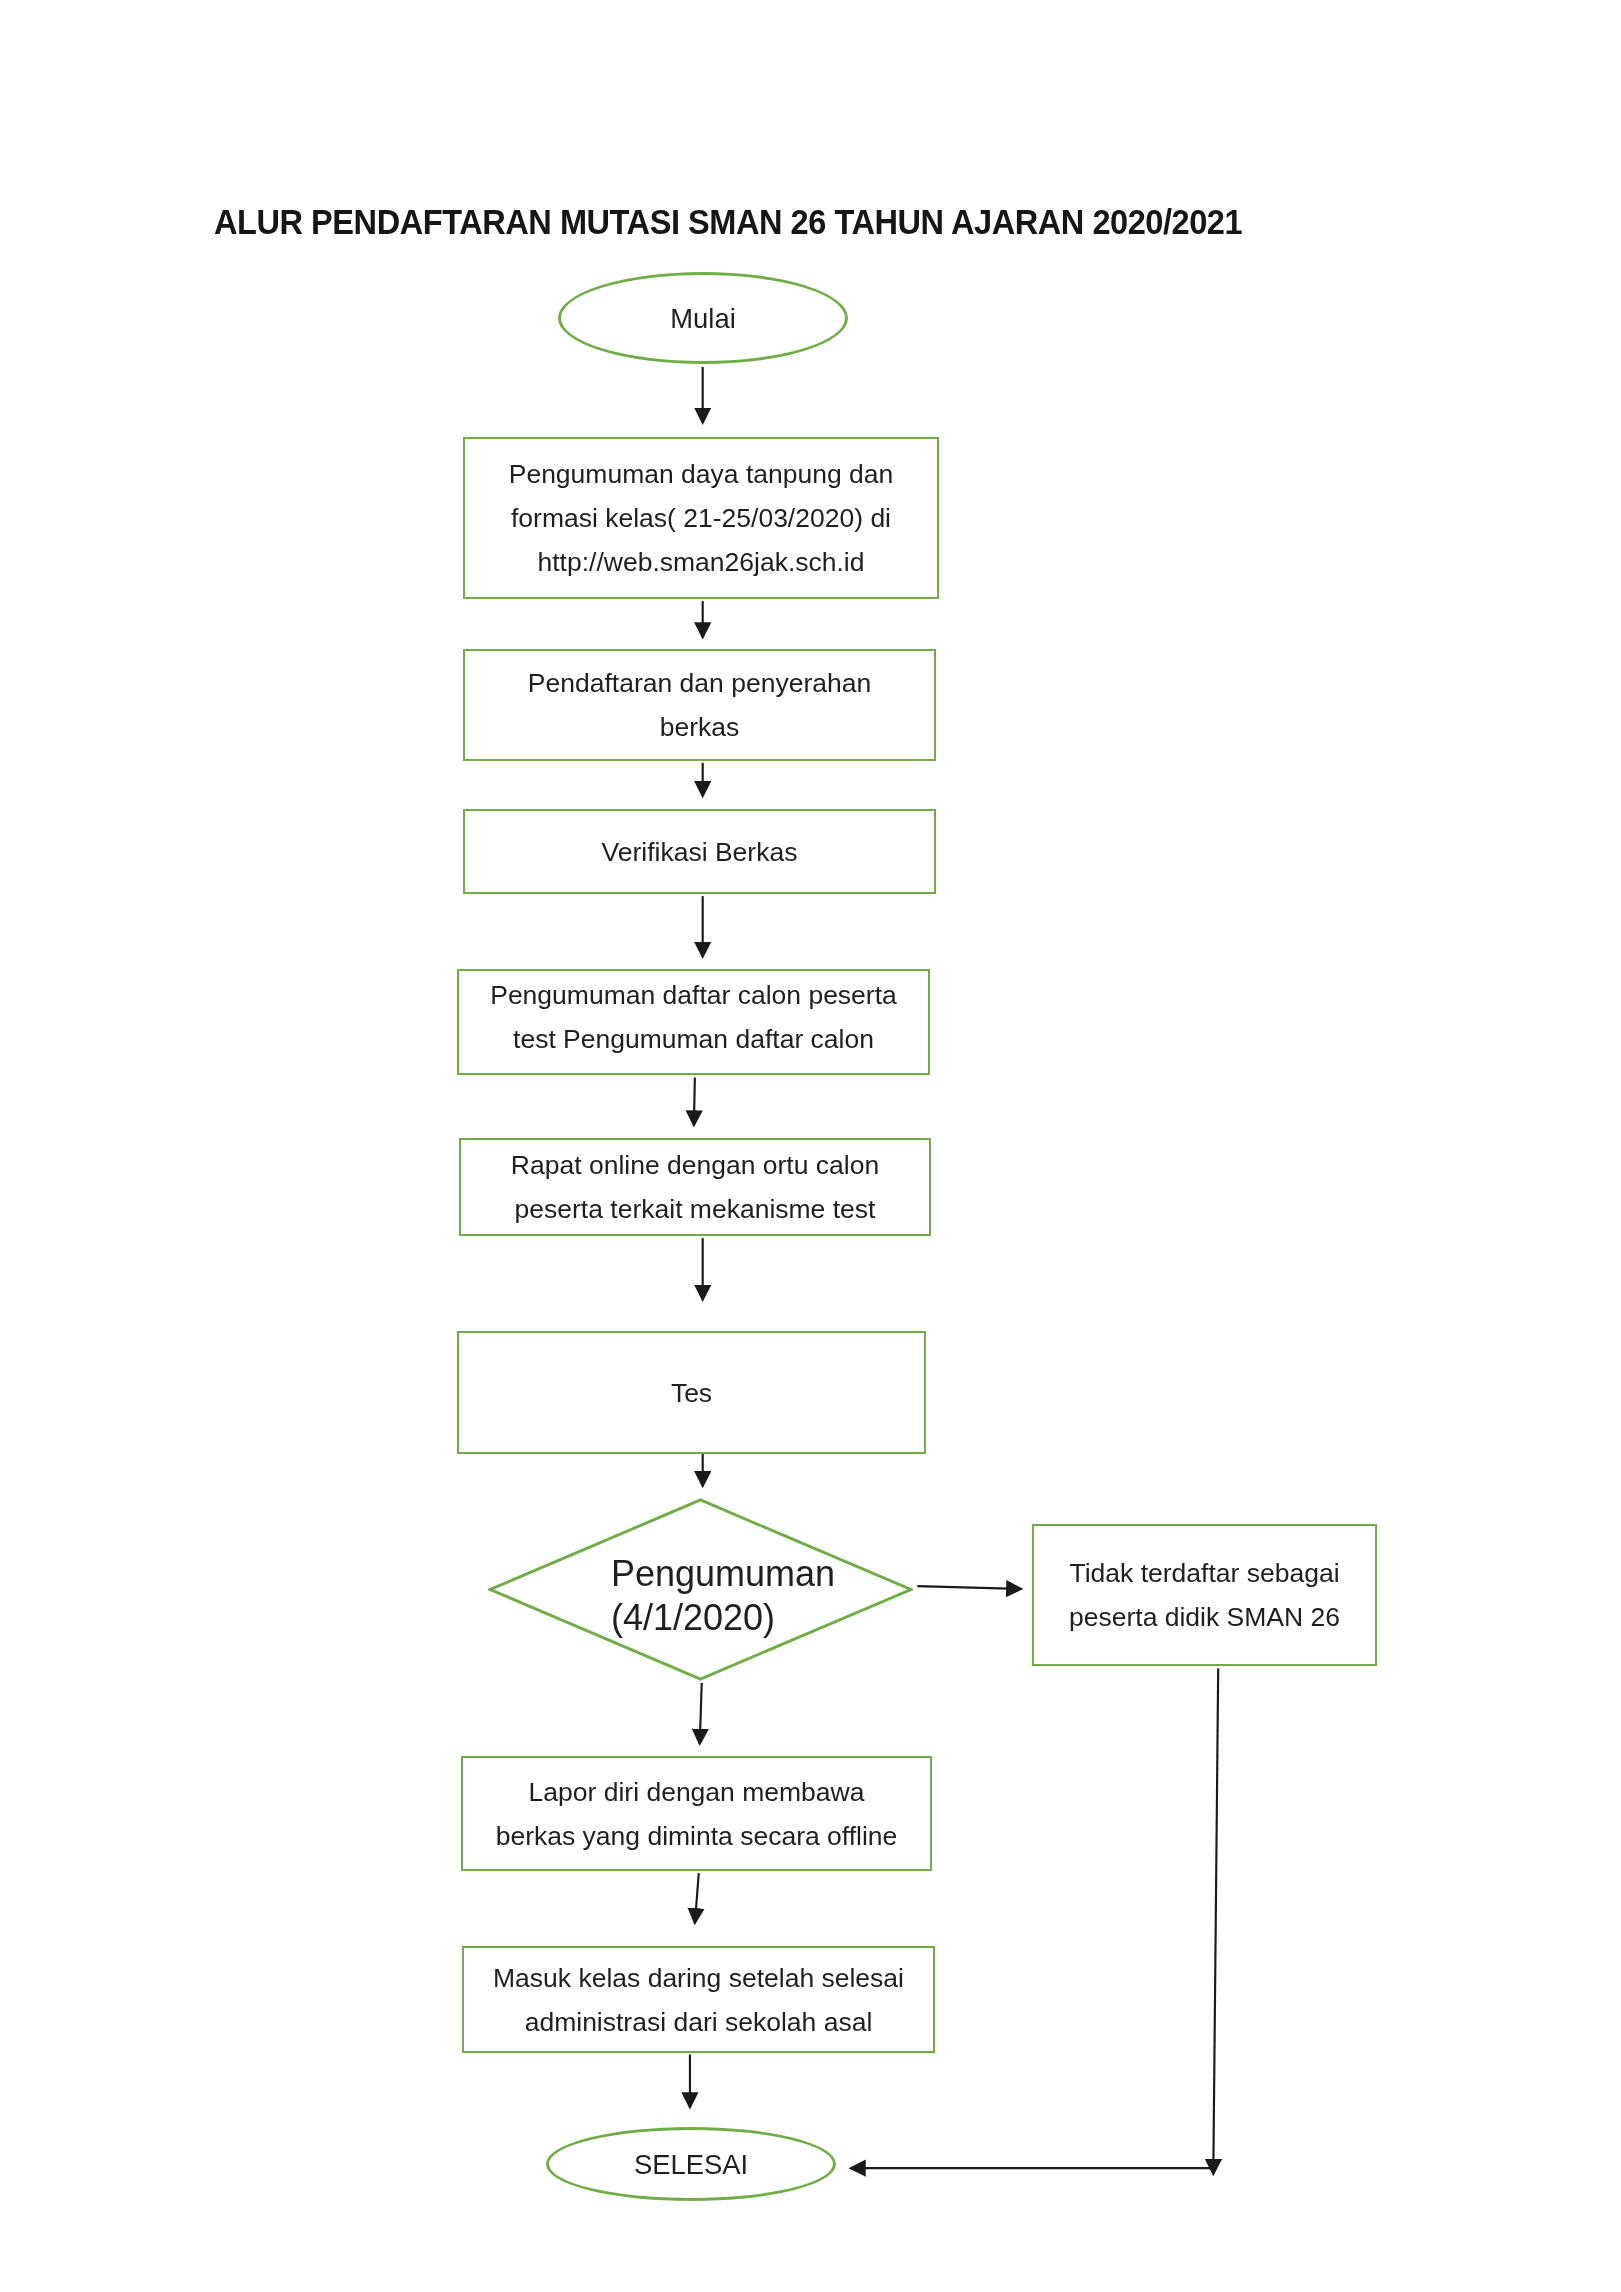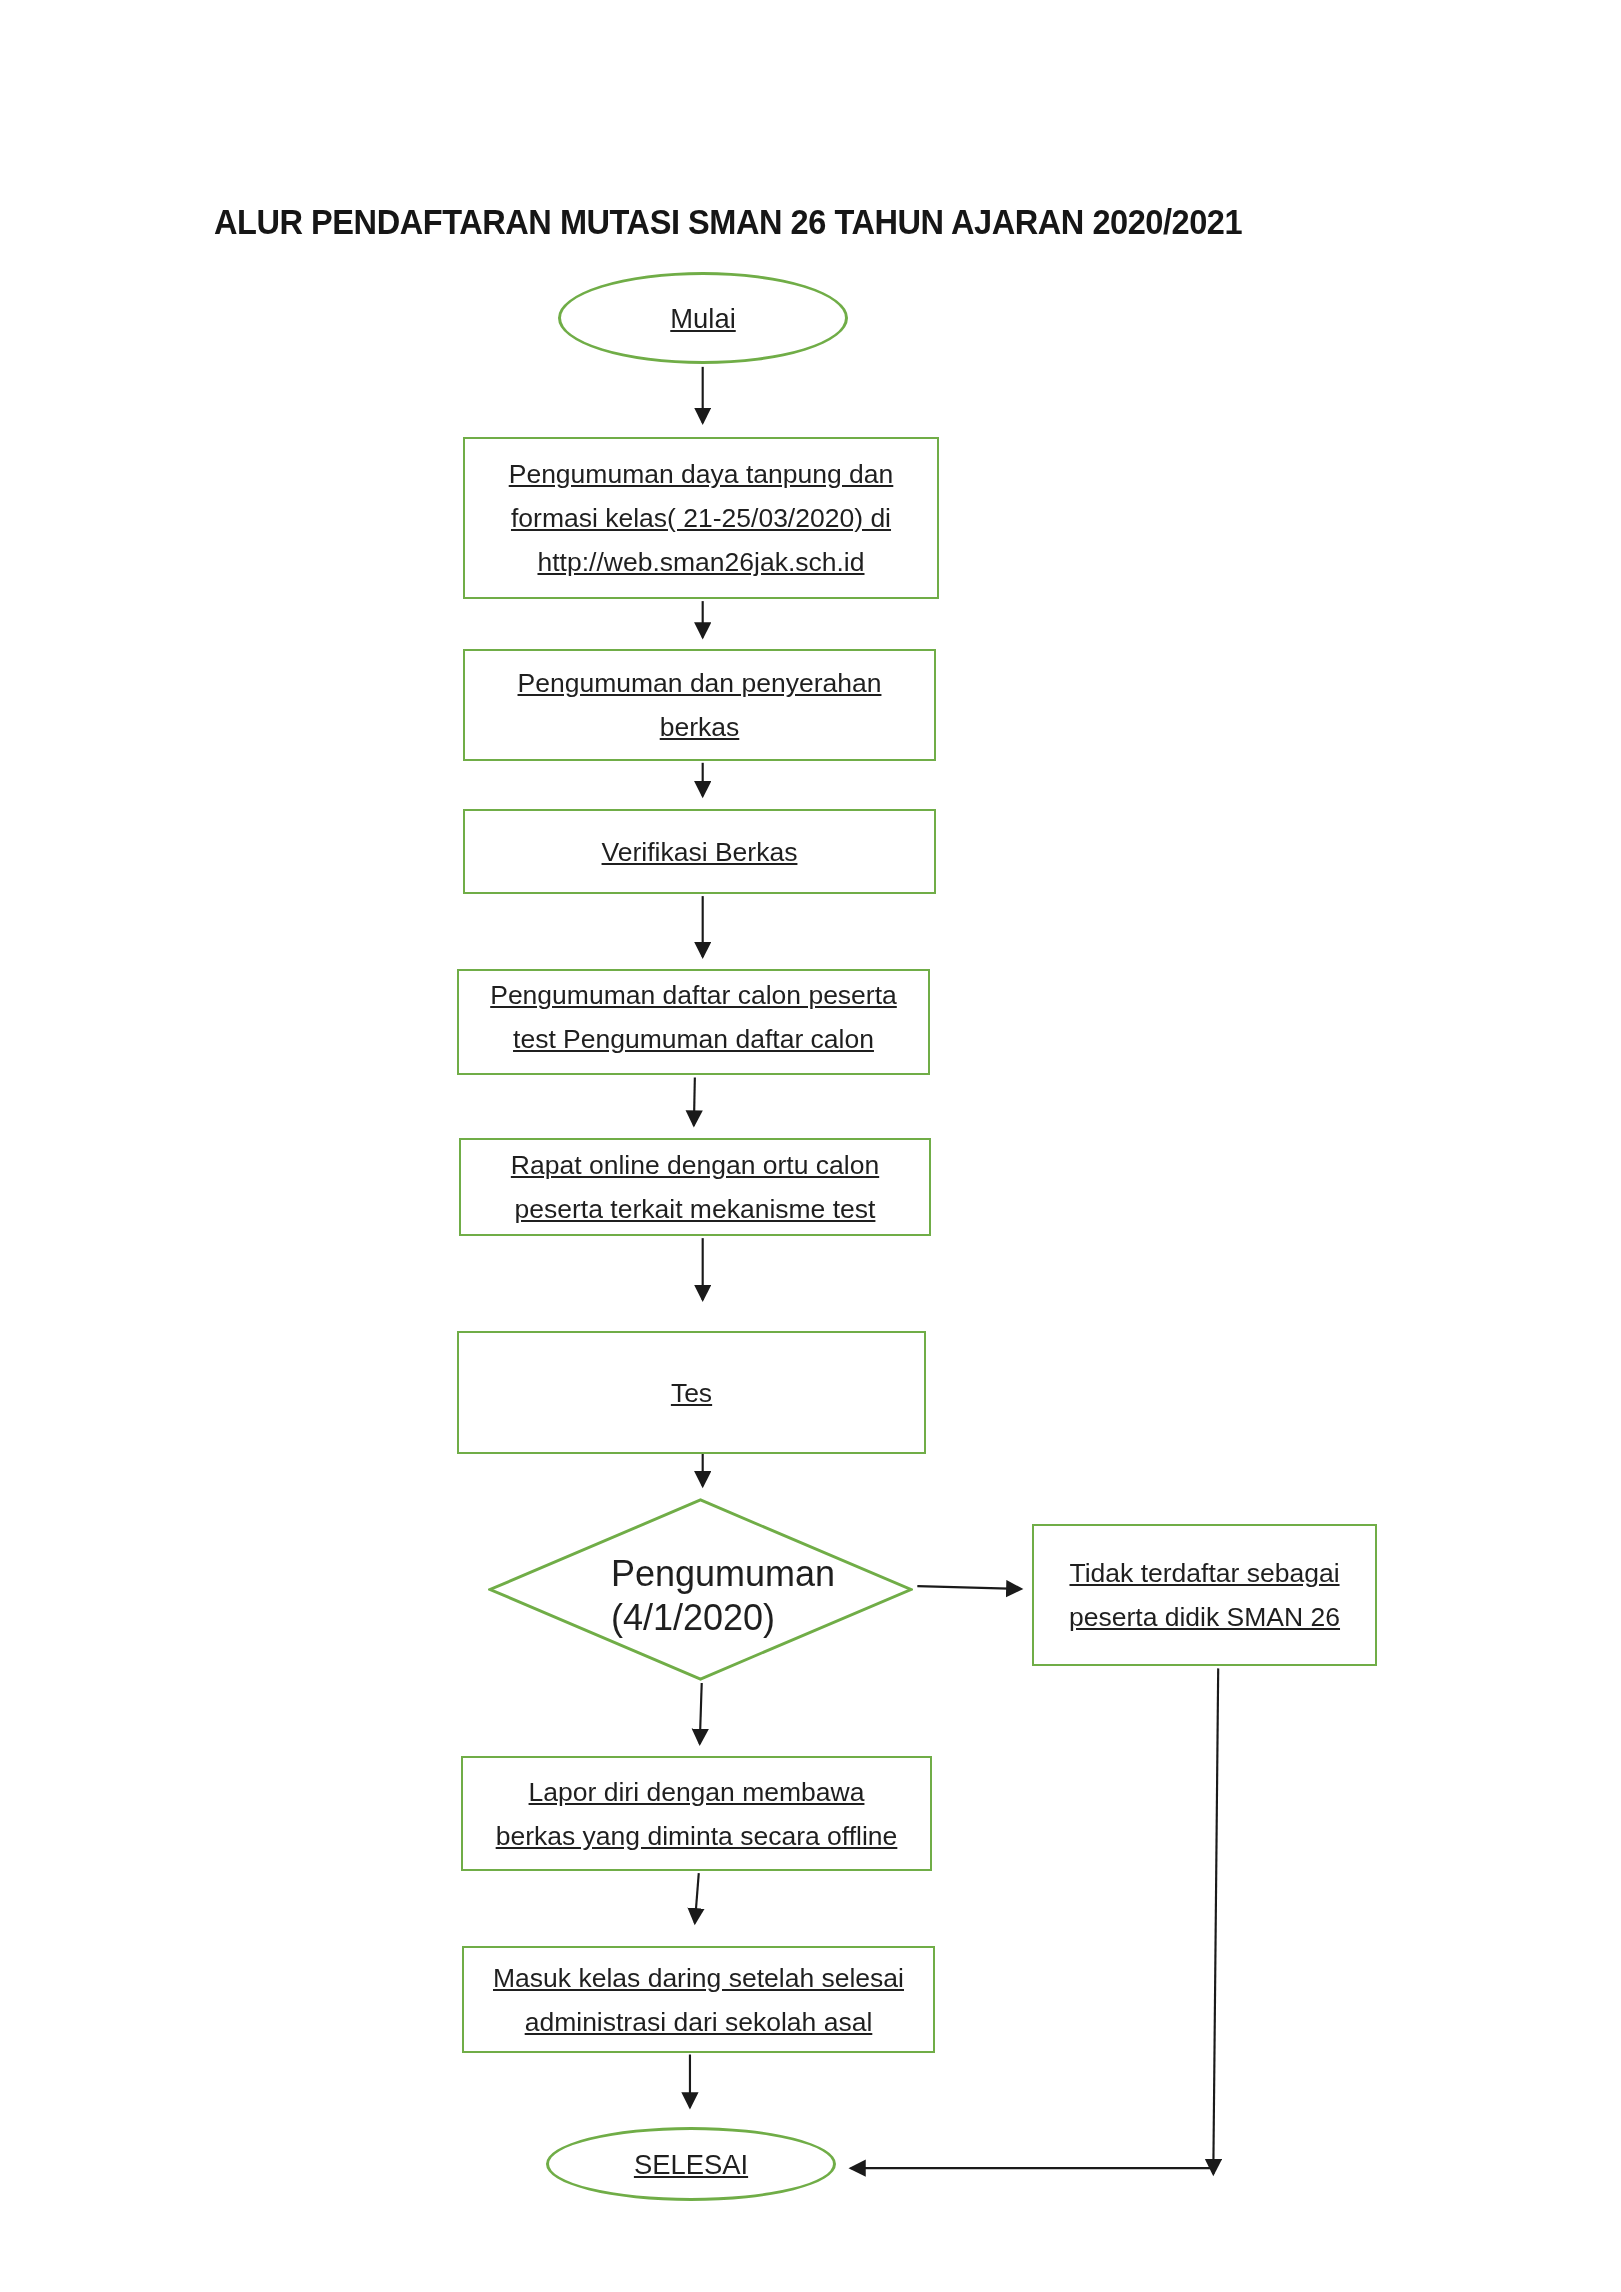--- a/index.html
+++ b/index.html
@@ -35,21 +35,20 @@
     display:flex;align-items:center;justify-content:center;
     text-align:center;
     box-sizing:border-box;
   }
   .box{border:2.9px solid var(--node-border);}
   .oval{border:3.9px solid var(--node-border);border-radius:50%;}
   .node-label{
     white-space:pre-line;
     font-size:26.5px;line-height:44px;
     width:100%;
-    text-decoration:underline;
   }
   .oval .node-label{font-size:27.4px;line-height:33px;}
   .clip{overflow:hidden;align-items:flex-start;}
   .clip .node-label{padding-top:2px;}
   .diamond-wrap{position:absolute;z-index:2;}
   .diamond-wrap svg{display:block;}
   .diamond-wrap polygon{fill:var(--background);stroke:var(--node-border);stroke-width:3;}
   .diamond-label{
     position:absolute;left:123px;top:54px;
     font-size:36px;line-height:44px;
@@ -89,21 +88,21 @@
     <div class="node-label">Mulai</div>
   </div>
 
   <div class="node box" style="left:463px;top:437px;width:476px;height:162px;">
     <div class="node-label">Pengumuman daya tanpung dan
 formasi kelas( 21-25/03/2020) di
 http://web.sman26jak.sch.id</div>
   </div>
 
   <div class="node box" style="left:463px;top:649px;width:473px;height:112px;">
-    <div class="node-label">Pengumuman dan penyerahan
+    <div class="node-label">Pendaftaran dan penyerahan
 berkas</div>
   </div>
 
   <div class="node box" style="left:463px;top:809px;width:473px;height:85px;">
     <div class="node-label">Verifikasi Berkas</div>
   </div>
 
   <div class="node box clip" style="left:457px;top:969px;width:473px;height:106px;">
     <div class="node-label">Pengumuman daftar calon peserta
 test Pengumuman daftar calon</div>

